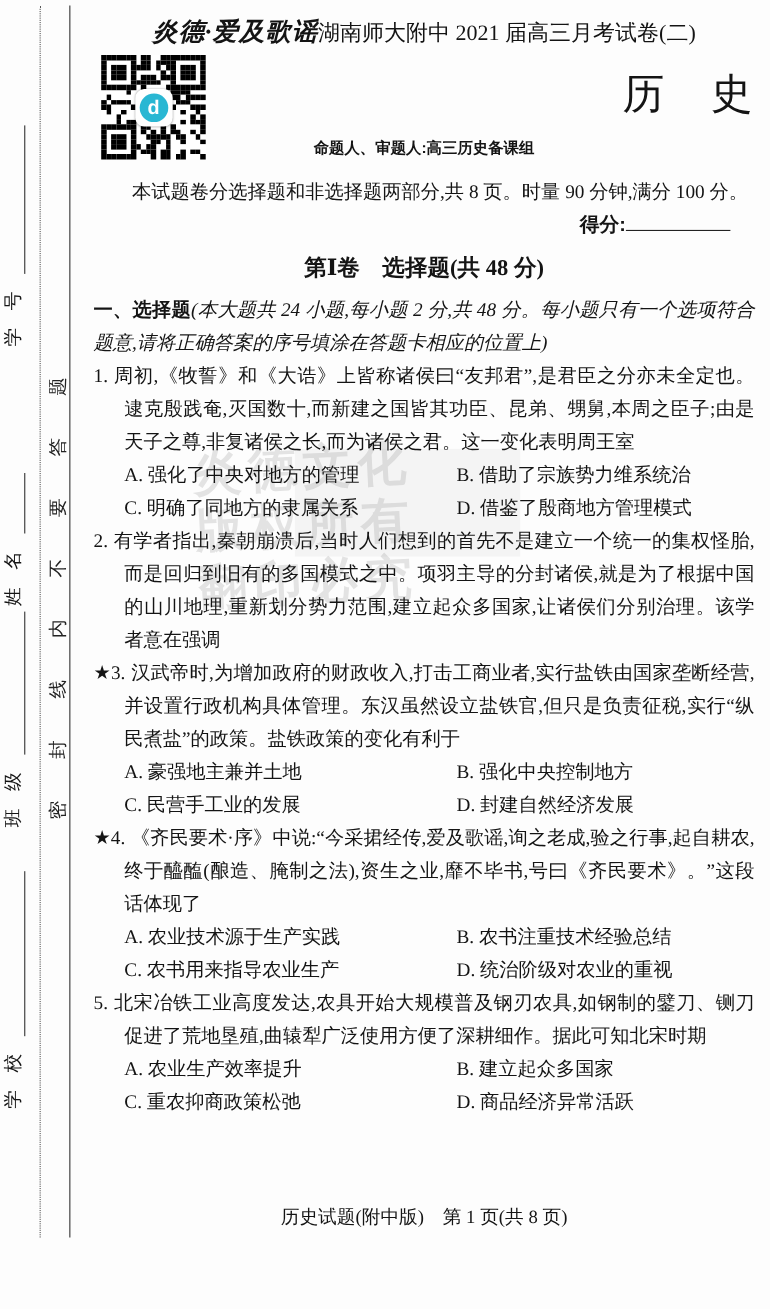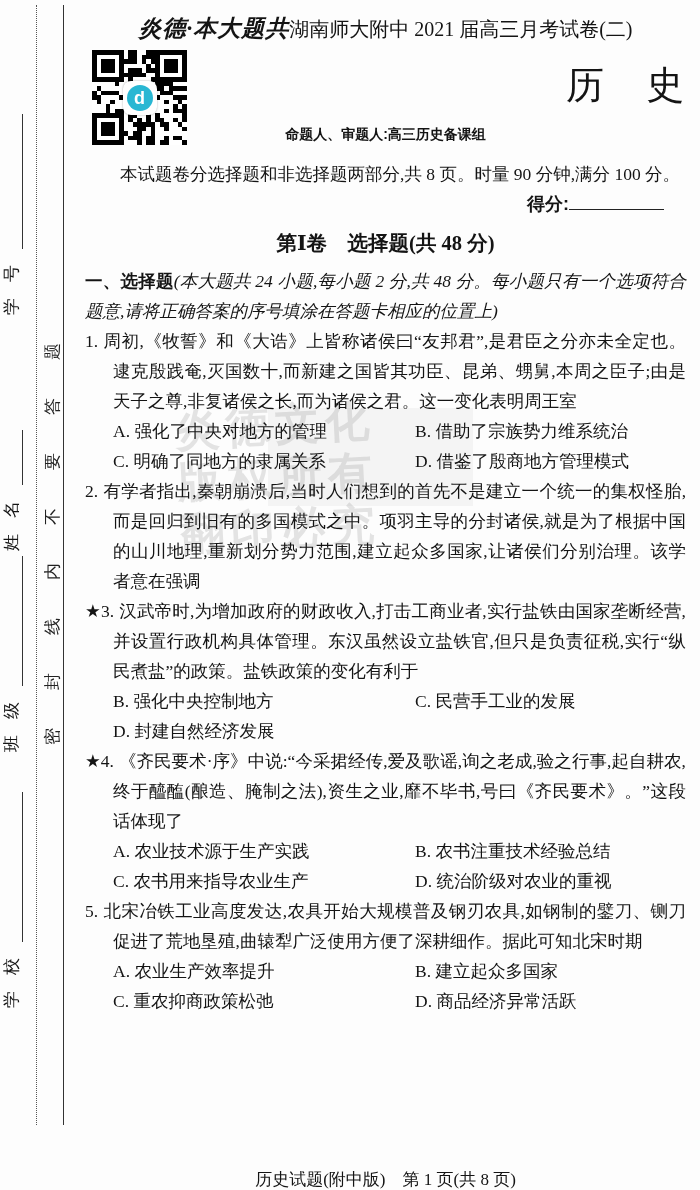--- a/index.html
+++ b/index.html
@@ -46,21 +46,21 @@
   .score-row { text-align:right; padding-right:22px; margin-top:3px; font-size:18px; height:28px; }
   .score-label { font-weight:bold; font-family:"Liberation Sans","DejaVu Sans",sans-serif; }
   .score-line { display:inline-block; width:95px; height:18px; border-bottom:1.5px solid #222; }
   .section-title { text-align:center; font-size:20.5px; font-weight:bold; margin-top:9px; }
   .directions { margin-top:9px; font-size:17.5px; line-height:30px; text-align:justify; }
   .directions .d-bold { font-weight:bold; }
   .directions .d-kai { font-style:italic; }
   .q-text { font-size:17.5px; line-height:30px; padding-left:28px; text-indent:-28px; text-align:justify; }
   .q-prefix { margin-right:5px; }
   .opts { display:grid; grid-template-columns:302px 1fr; padding-left:28px; font-size:17.5px; line-height:30px; }
-  .footer { position:absolute; left:85px; top:1168px; width:601px; text-align:center; font-size:17px; }
+  .footer { position:absolute; left:85px; top:1095px; width:601px; text-align:center; font-size:17px; }
 </style>
 </head>
 <body>
 
 <div class="margin-line-dotted"></div>
 <div class="margin-line-solid"></div>
 <div class="rot student-fields">
     <span class="field" style="margin-left: 0px;">
       <span class="flabel">学校</span>
       <span class="fline" style="width: 150px;"></span>
@@ -531,21 +531,21 @@
       <span></span>
       <span class="b"></span>
     </div>
   <div class="qr-logo">
     <span class="dot" id="qr-dot" style="background: rgb(41, 183, 211);">d</span>
   </div>
 </div>
 
 <div class="main">
   <div class="header-line">
-    <span class="brand">炎德·本大题共</span><span>湖南师大附中 2021 届高三月考试卷(二)</span>
+    <span class="brand">炎德·爱及歌谣</span><span>湖南师大附中 2021 届高三月考试卷(二)</span>
   </div>
   <div class="subject-title">历　史</div>
   <div class="setters">命题人、审题人:高三历史备课组</div>
   <p class="intro">本试题卷分选择题和非选择题两部分,共 8 页。时量 90 分钟,满分 100 分。</p>
   <div class="score-row">
     <span class="score-label">得分:</span><span class="score-line"></span>
   </div>
   <div class="section-title">第Ⅰ卷　选择题(共 48 分)</div>
   <p class="directions">
     <span class="d-bold">一、选择题</span><span class="d-kai">(本大题共 24 小题,每小题 2 分,共 48 分。每小题只有一个选项符合题意,请将正确答案的序号填涂在答题卡相应的位置上)</span>
@@ -561,20 +561,21 @@
         </div>
   </div>
 
   <div class="q">
     <p class="q-text"><span class="q-prefix">2.</span><span class="q-body">有学者指出,秦朝崩溃后,当时人们想到的首先不是建立一个统一的集权怪胎,而是回归到旧有的多国模式之中。项羽主导的分封诸侯,就是为了根据中国的山川地理,重新划分势力范围,建立起众多国家,让诸侯们分别治理。该学者意在强调</span></p>
   </div>
 
   <div class="q">
     <p class="q-text"><span class="q-prefix">★3.</span><span class="q-body">汉武帝时,为增加政府的财政收入,打击工商业者,实行盐铁由国家垄断经营,并设置行政机构具体管理。东汉虽然设立盐铁官,但只是负责征税,实行“纵民煮盐”的政策。盐铁政策的变化有利于</span></p>
     <div class="opts">
+          <div>A. 豪强地主兼并土地</div>
           <div>B. 强化中央控制地方</div>
           <div>C. 民营手工业的发展</div>
           <div>D. 封建自然经济发展</div>
         </div>
   </div>
 
   <div class="q">
     <p class="q-text"><span class="q-prefix">★4.</span><span class="q-body">《齐民要术·序》中说:“今采捃经传,爱及歌谣,询之老成,验之行事,起自耕农,终于醯醢(酿造、腌制之法),资生之业,靡不毕书,号曰《齐民要术》。”这段话体现了</span></p>
     <div class="opts">
           <div>A. 农业技术源于生产实践</div>

